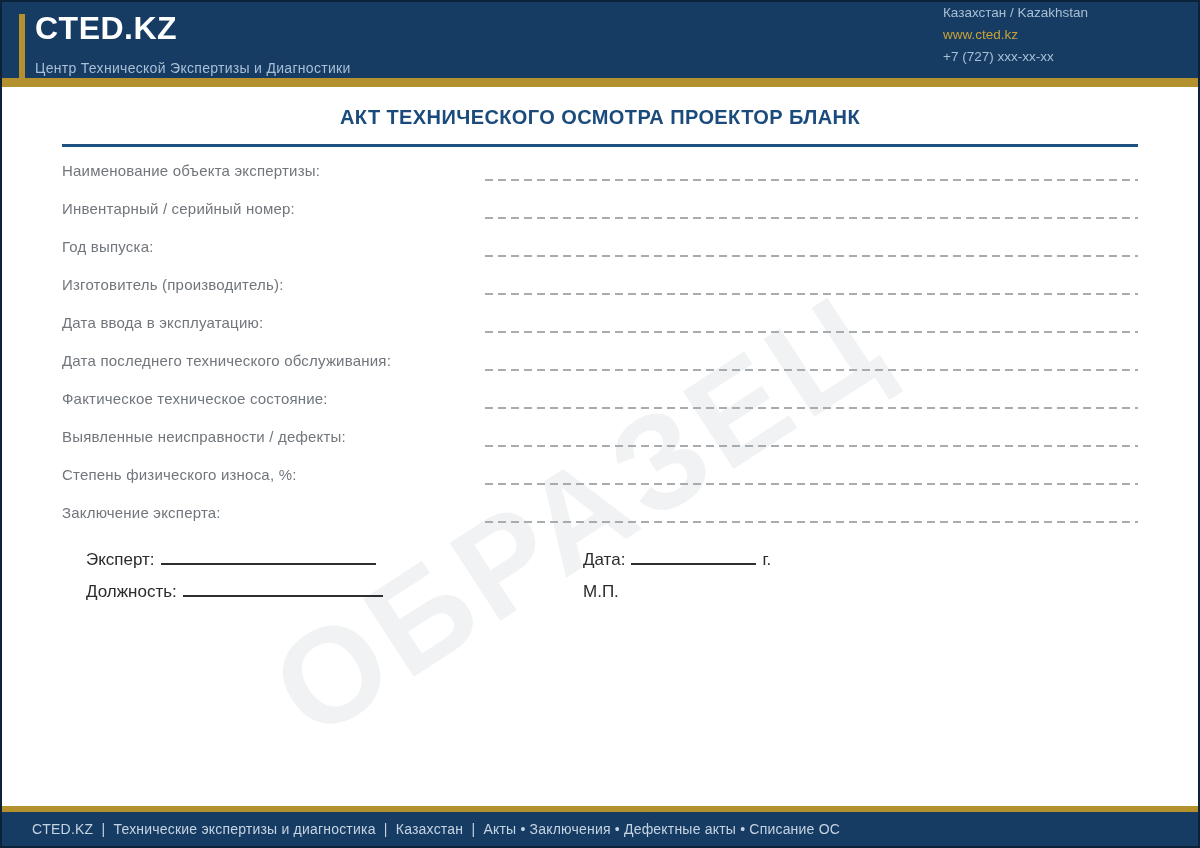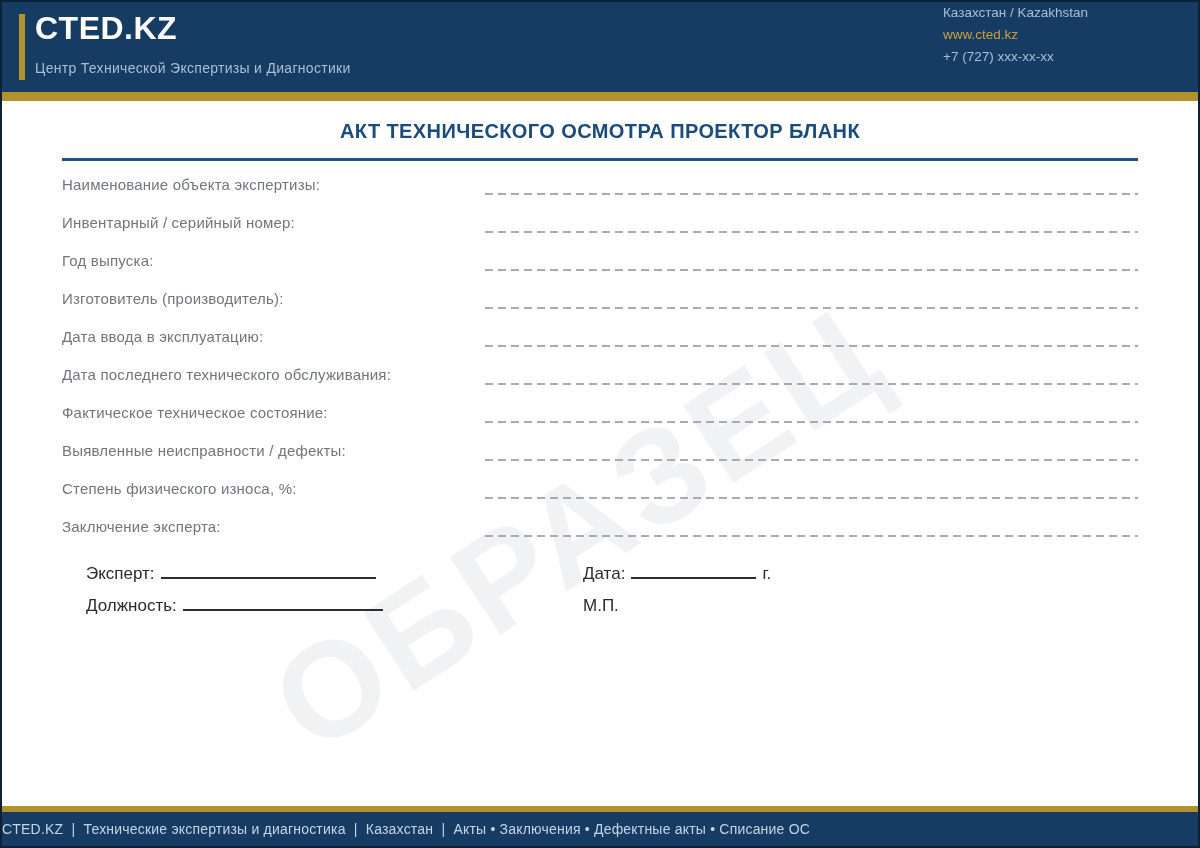--- a/index.html
+++ b/index.html
@@ -5,21 +5,21 @@
   * { margin:0; padding:0; box-sizing:border-box; }
   html,body { background:#ffffff; }
   body { font-family:"Liberation Sans", sans-serif; }
 
   .page {
     position:relative; width:1200px; height:848px;
     background:#ffffff; border:2px solid #0b2239; overflow:hidden;
   }
 
   
-  .header { position:relative; height:90px; background:#163C64; }
+  .header { position:relative; height:76px; background:#163C64; }
   .gold-bar { position:absolute; left:17px; top:12px; width:6px; height:66px; background:#B3912F; }
   .logo { position:absolute; left:33px; top:8px; font-size:32px; font-weight:bold; color:#ffffff; letter-spacing:0.5px; }
   .subtitle { position:absolute; left:33px; top:58px; font-size:14px; color:#A9BFD5; letter-spacing:0.3px; }
   .header-right { position:absolute; left:941px; top:0; font-size:13.5px; line-height:22px; color:#A9BFD5; }
   .header-right .website { color:#C9A235; cursor:pointer; }
 
   .gold-strip { height:9px; background:#B3912F; }
 
   
   .main { position:relative; }
@@ -51,20 +51,21 @@
   .sig-line { display:inline-block; border-bottom:2px solid #2E2E2E; height:14px; margin-left:6px; }
   .w215 { width:215px; } .w125 { width:125px; } .w200 { width:200px; }
   .sig-right { position:absolute; left:581px; top:0; }
   .date-suffix { margin-left:6px; }
 
   
   .footer-wrap { position:absolute; left:0; right:0; bottom:0; }
   .gold-strip-thin { height:6px; background:#B3912F; }
   .footer-bar {
     height:34px; background:#163C64; display:flex; align-items:center;
+    padding-left:30px;
   }
   .footer-text { font-size:14px; color:#C6D4E2; white-space:pre; letter-spacing:0.2px; }
 </style>
 </head>
 <body>
 
 <div class="page">
 
   <header class="header">
     <div class="gold-bar"></div>

